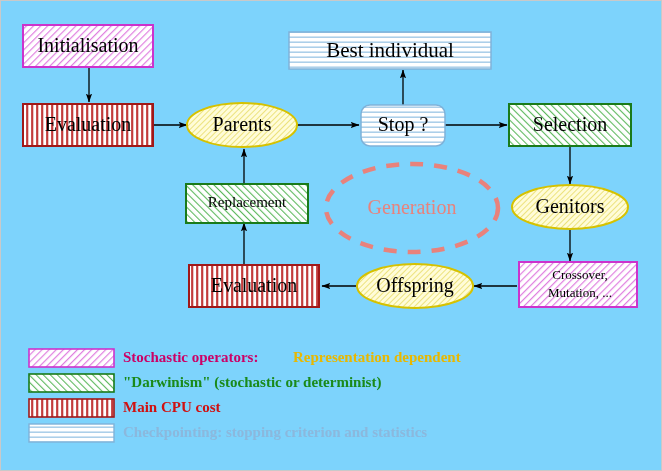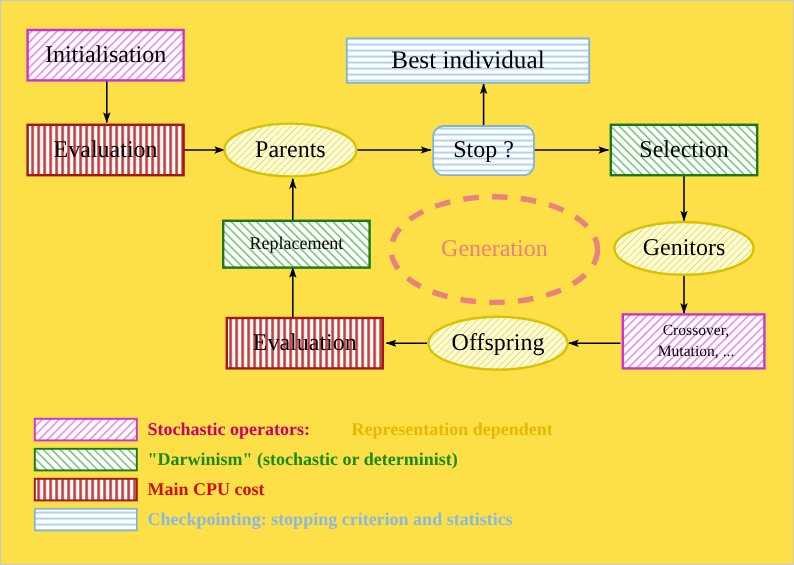--- a/index.html
+++ b/index.html
@@ -6,21 +6,21 @@
   html,body{margin:0;padding:0;background:#ffffff;}
   body{
     font-family:"Liberation Serif", serif;
     width:662px;height:471px;
     position:relative;overflow:hidden;
   }
   #diagram{
     position:absolute;left:0;top:0;width:662px;height:471px;
     border:1px solid #c9c9c9;
     box-sizing:border-box;
-    background:#fde047;
+    background:#7dd3fc;
   }
   svg#canvas{position:absolute;left:0;top:0;width:662px;height:471px;}
 
   .node-label{
     font-family:"Liberation Serif", serif;
     fill:#000000;
     text-anchor:middle;
     dominant-baseline:middle;
   }
   .legend-text{

